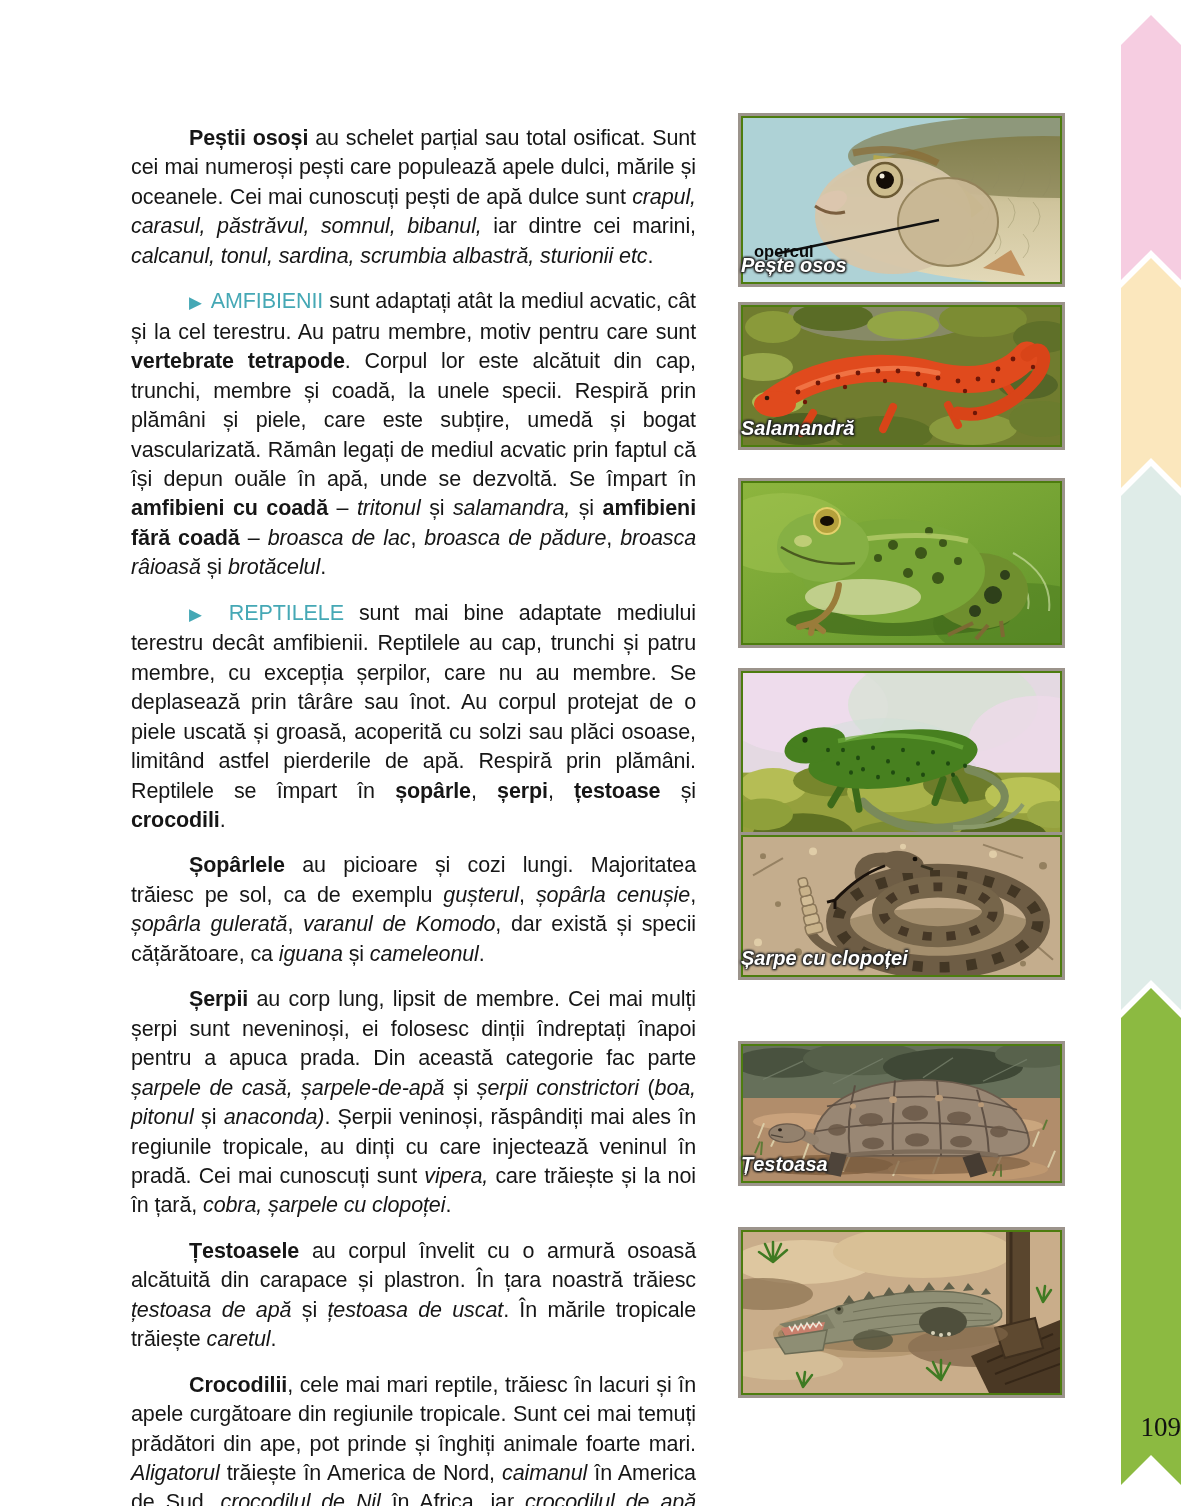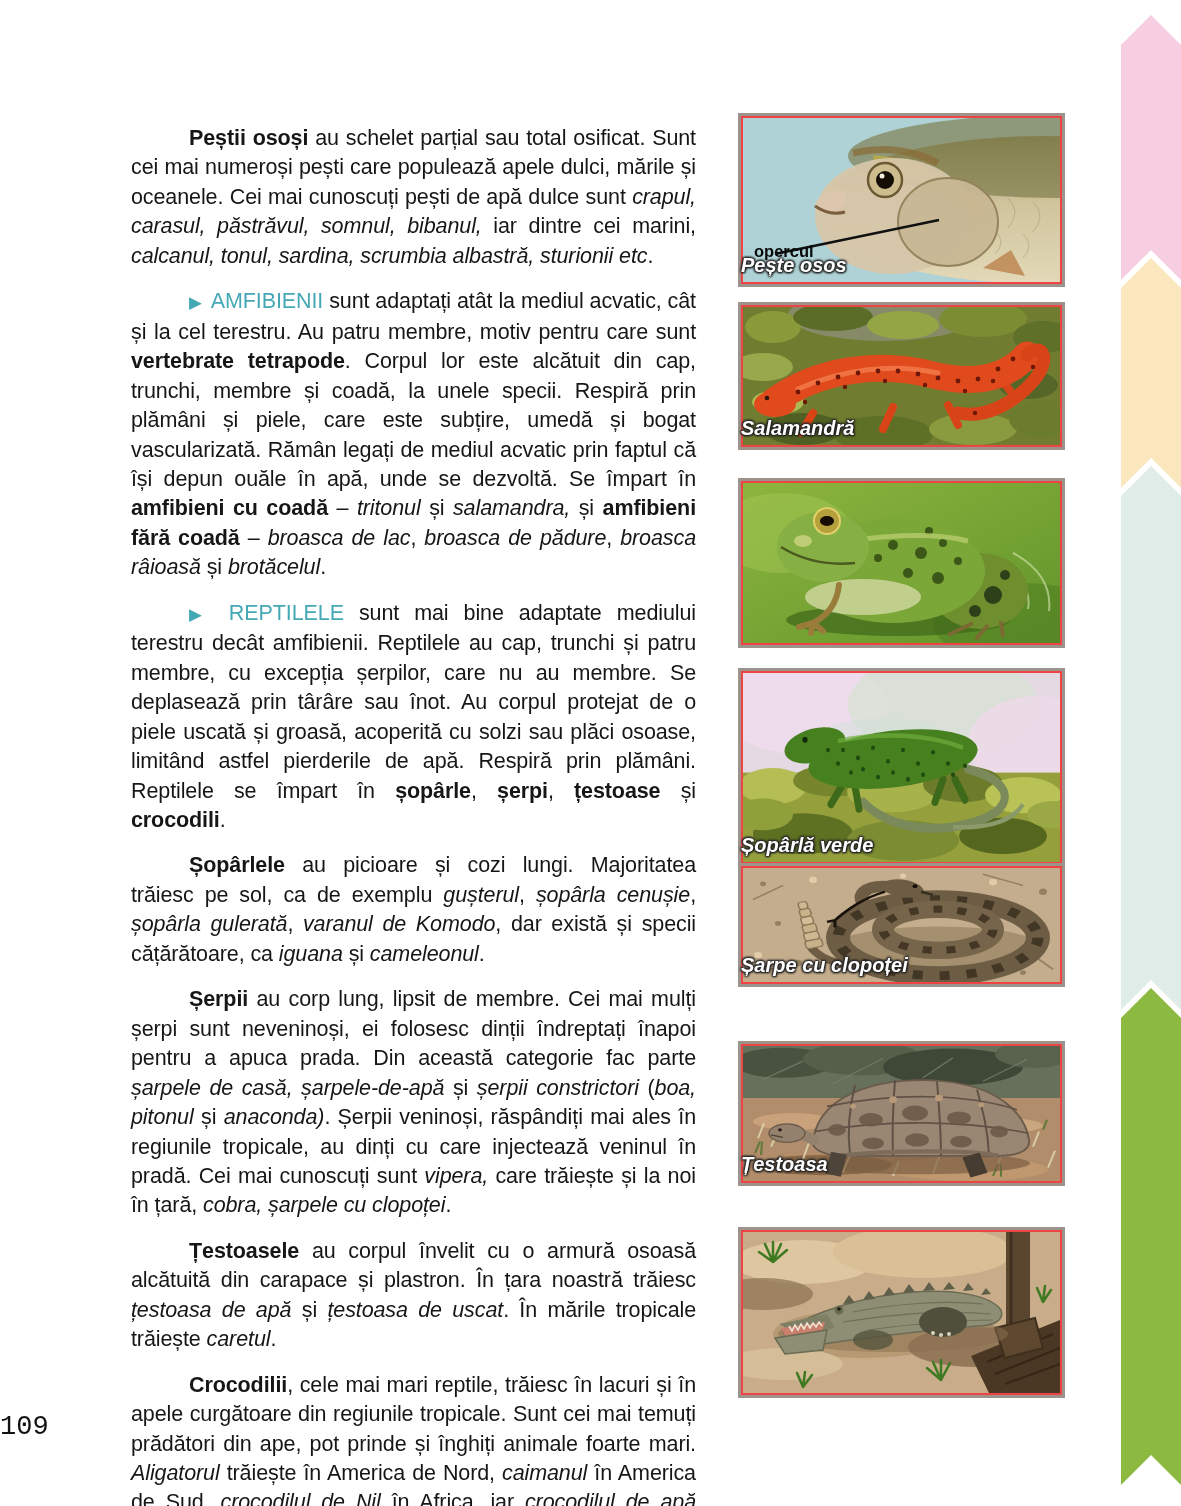--- a/index.html
+++ b/index.html
@@ -5,29 +5,29 @@
   html,body{margin:0;padding:0}
   body{width:1181px;height:1506px;position:relative;background:#fff;
        font-family:"Liberation Sans",sans-serif;overflow:hidden}
   #article{position:absolute;left:115px;top:108px;width:597px;color:#161616;
            font-size:21.5px;line-height:29.45px;text-align:justify;letter-spacing:-0.1px}
   .para{margin:16px;text-indent:58px}
   .b{font-weight:700}
   .i{font-style:italic}
   .teal{font-weight:400;color:#45a8b5}
   .arrow{color:#45a8b5;font-size:0.78em;letter-spacing:2px}
-  .fig{position:absolute;left:738px;width:327px;border:3px solid #9c948c;background:#ef4444;
+  .fig{position:absolute;left:738px;width:327px;border:3px solid #9c948c;background:#4d7c0f;
        padding:2px;box-sizing:border-box;margin:0}
   .fig svg{display:block;width:100%;height:100%}
   .cap{position:absolute;left:0;right:0;bottom:7px;text-align:left;font-style:italic;
        font-weight:600;font-size:20px;color:#fff;
        text-shadow:0 0 3px #2a2a2a,1px 1px 2px #161616,-1px -1px 2px #2a2a2a,1px -1px 2px #2a2a2a,-1px 1px 2px #2a2a2a}
   .fig-label{position:absolute;left:13px;top:126px;font-weight:700;font-size:16.5px;color:#0a0a0a}
-  #pagenum{position:absolute;left:0;right:0;top:1412px;text-align:left;
-           font-family:Liberation Mono, monospace;font-size:27px;color:#111}
+  #pagenum{position:absolute;left:0;right:0;top:1412px;text-align:right;
+           font-family:Liberation Serif, serif;font-size:27px;color:#111}
   #chevrons{position:absolute;left:1121px;top:0;width:60px;height:1506px}
 </style>
 </head>
 <body>
 
 <div id="article">
     <p class="para"><span class="b">Peștii osoși</span><span> au schelet parțial sau total osificat. Sunt cei mai numeroși pești care populează apele dulci, mările și oceanele. Cei mai cunoscuți pești de apă dulce sunt </span><span class="i">crapul, carasul, păstrăvul, somnul, bibanul,</span><span> iar dintre cei marini, </span><span class="i">calcanul, tonul, sardina, scrumbia albastră, sturionii etc</span><span>.</span></p>
     <p class="para"><span class="arrow">▶ </span><span class="teal">AMFIBIENII</span><span> sunt adaptați atât la mediul acvatic, cât și la cel terestru. Au patru membre, motiv pentru care sunt </span><span class="b">vertebrate tetrapode</span><span>. Corpul lor este alcătuit din cap, trunchi, membre și coadă, la unele specii. Respiră prin plămâni și piele, care este subțire, umedă și bogat vascularizată. Rămân legați de mediul acvatic prin faptul că își depun ouăle în apă, unde se dezvoltă. Se împart în </span><span class="b">amfibieni cu coadă</span><span> – </span><span class="i">tritonul</span><span> și </span><span class="i">salamandra,</span><span> și </span><span class="b">amfibieni fără coadă</span><span> – </span><span class="i">broasca de lac</span><span>, </span><span class="i">broasca de pădure</span><span>, </span><span class="i">broasca râioasă</span><span> și </span><span class="i">brotăcelul</span><span>.</span></p>
     <p class="para"><span class="arrow">▶ </span><span class="teal">REPTILELE</span><span> sunt mai bine adaptate mediului terestru decât amfibienii. Reptilele au cap, trunchi și patru membre, cu excepția șerpilor, care nu au membre. Se deplasează prin târâre sau înot. Au corpul protejat de o piele uscată și groasă, acoperită cu solzi sau plăci osoase, limitând astfel pierderile de apă. Respiră prin plămâni. Reptilele se împart în </span><span class="b">șopârle</span><span>, </span><span class="b">șerpi</span><span>, </span><span class="b">țestoase</span><span> și </span><span class="b">crocodili</span><span>.</span></p>
     <p class="para"><span class="b">Șopârlele</span><span> au picioare și cozi lungi. Majoritatea trăiesc pe sol, ca de exemplu </span><span class="i">gușterul</span><span>, </span><span class="i">șopârla cenușie</span><span>, </span><span class="i">șopârla gulerată</span><span>, </span><span class="i">varanul de Komodo</span><span>, dar există și specii cățărătoare, ca </span><span class="i">iguana</span><span> și </span><span class="i">cameleonul</span><span>.</span></p>
@@ -209,21 +209,21 @@
         <circle cx="210" cy="90" r="2"></circle>
       <circle cx="222" cy="82" r="2"></circle>
         <circle cx="85" cy="68" r="2"></circle>
         <circle cx="108" cy="88" r="2"></circle>
     </g>
     <path d="M95 60 C 140 52 185 54 220 66" stroke="#6fae3c" stroke-width="4" fill="none" opacity="0.7"></path>
   </svg>
   <figcaption class="cap">Șopârlă verde</figcaption>
 </figure>
 
-<figure class="fig" style="top:863px;height:124px">
+<figure class="fig" style="top:832px;height:148px">
   <svg viewBox="0 0 317 144" preserveAspectRatio="none">
     <rect width="317" height="144" fill="#c4ad8d"></rect>
     <g fill="#94805f">
         <circle cx="20" cy="20" r="3"></circle>
         <circle cx="55" cy="120" r="4"></circle>
         <circle cx="120" cy="135" r="3"></circle>
         <circle cx="300" cy="30" r="4"></circle>
         <circle cx="280" cy="132" r="3"></circle>
         <circle cx="35" cy="70" r="3"></circle>
       </g>

